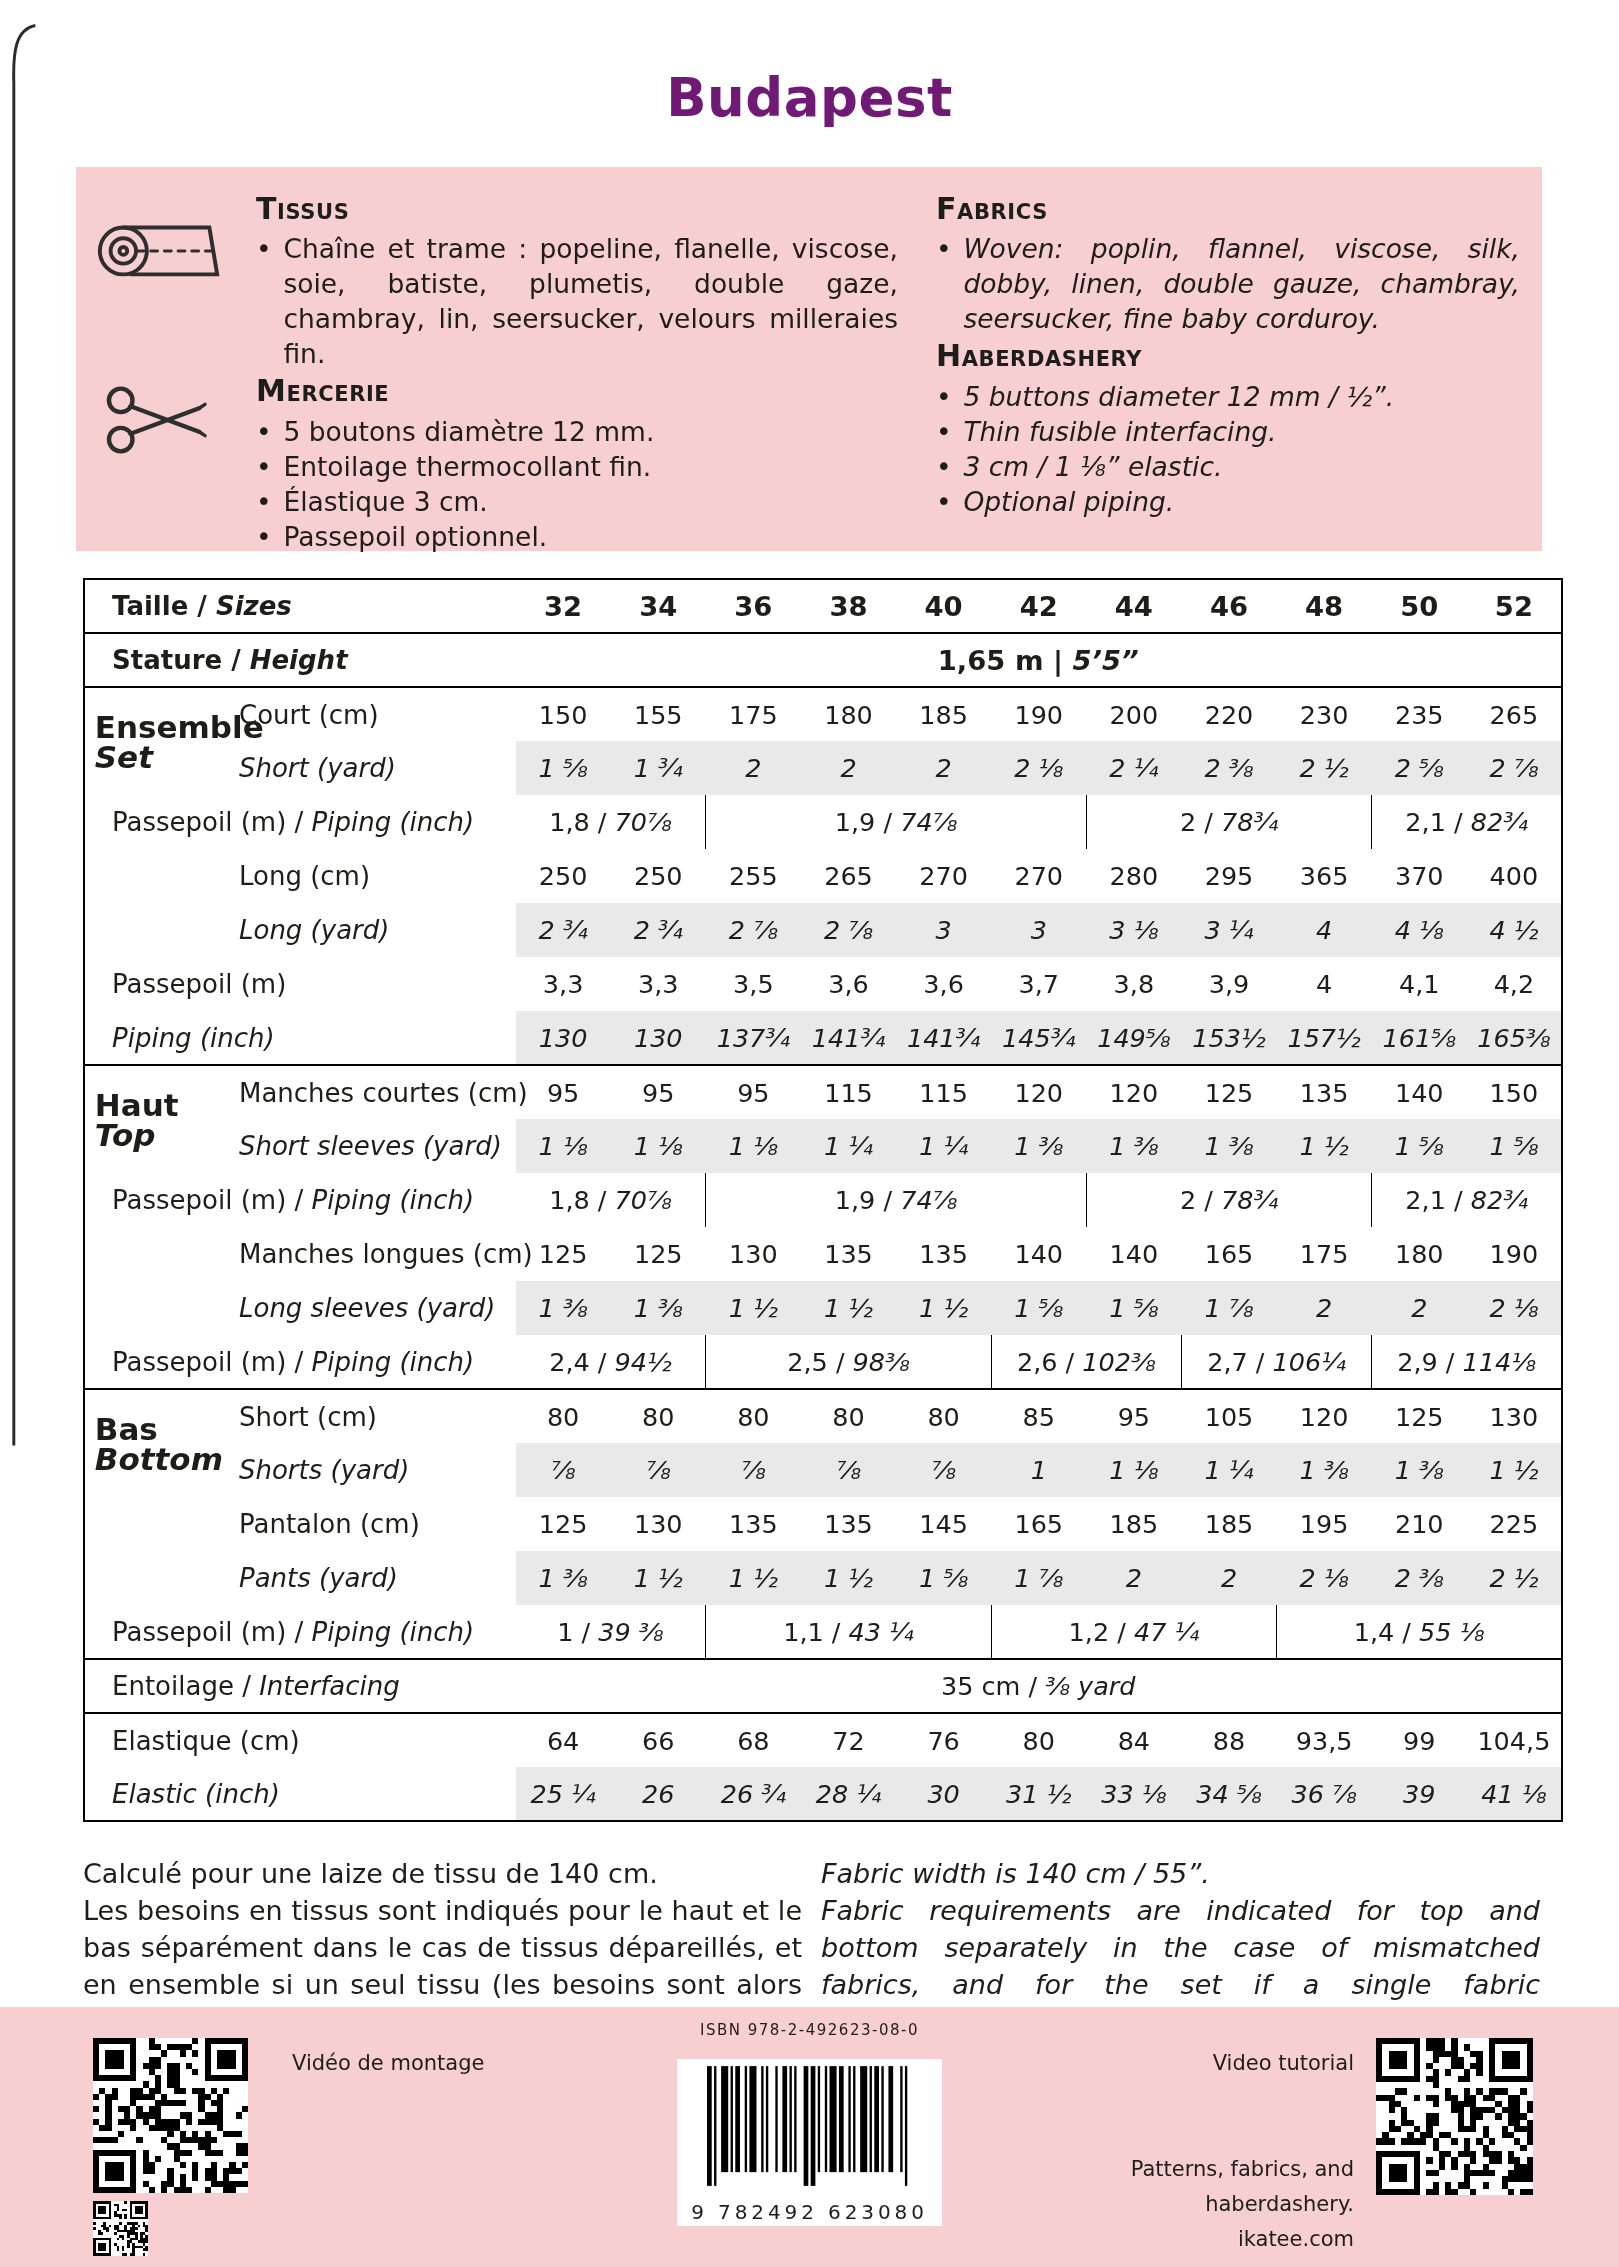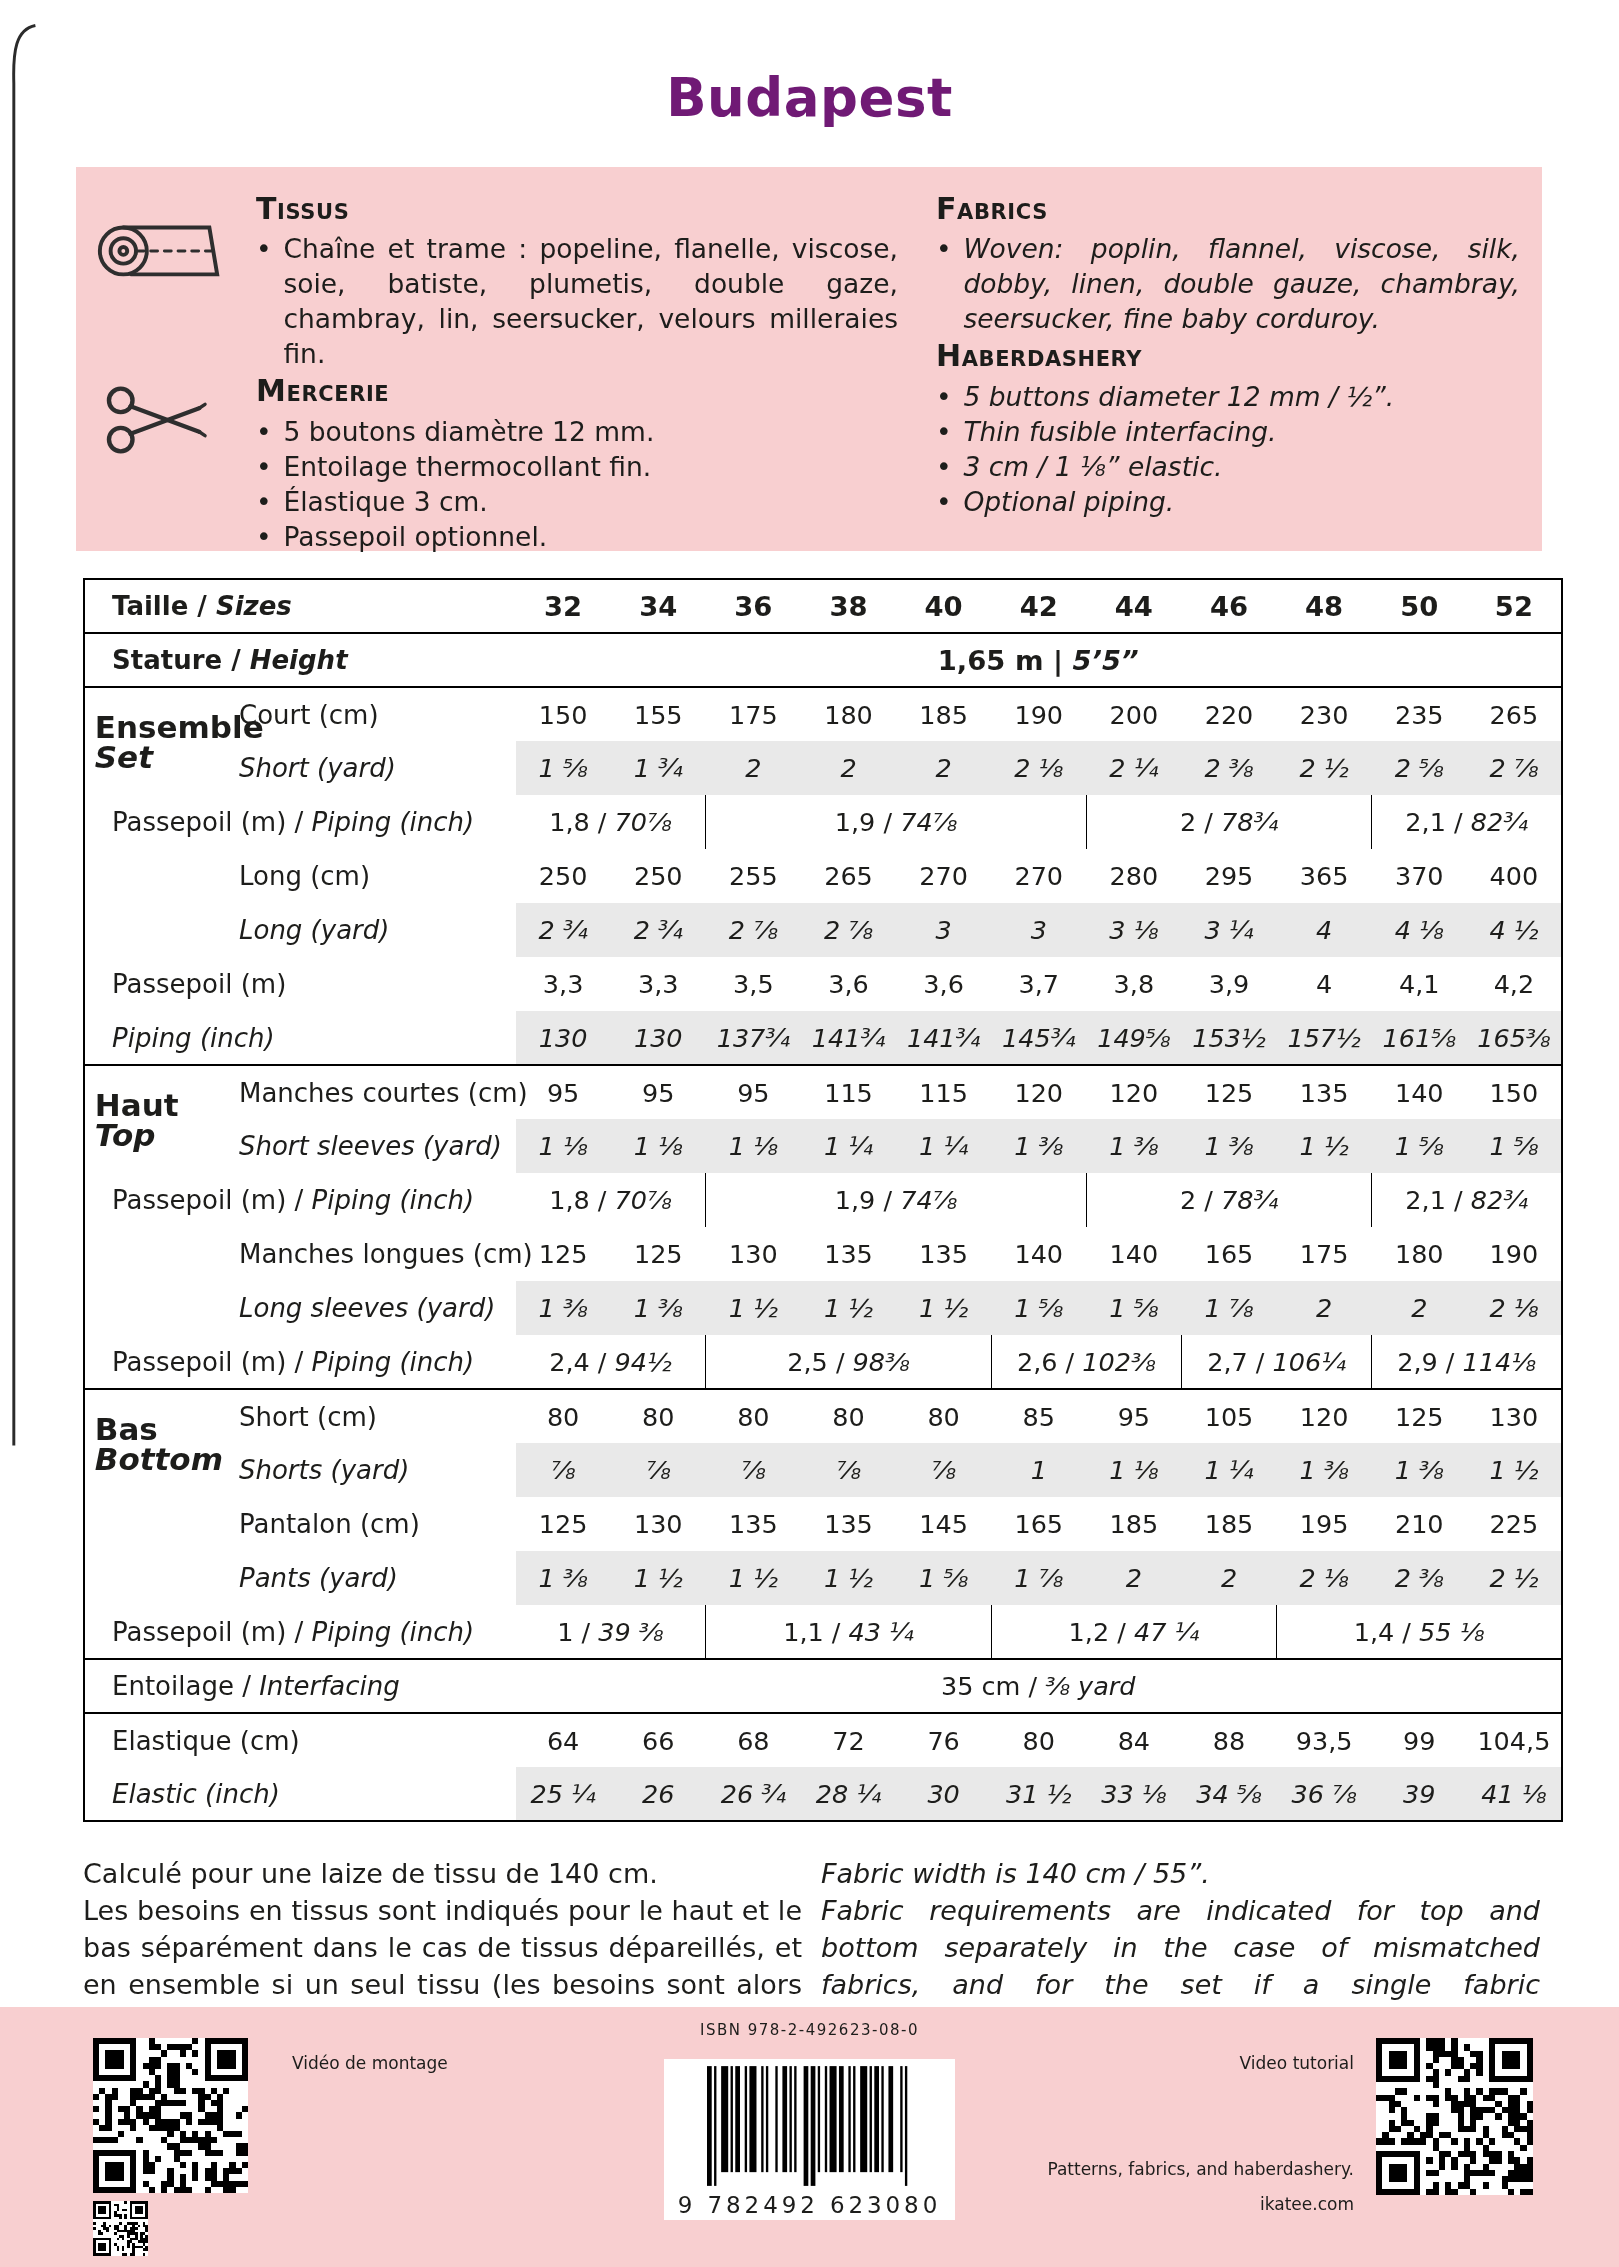--- a/index.html
+++ b/index.html
@@ -44,26 +44,26 @@
   .size-table td.dv{border-left:1.5px solid #000}
 
   
   .notes{position:absolute;left:83px;top:1855px;width:1482px;display:flex;gap:19px}
   .notes .ncol{width:719px;font-size:27px;line-height:37px;text-align:justify}
   .notes .ncol.en{font-style:italic}
 
   
   .footer{position:absolute;left:0;top:2007px;width:1619px;height:260px}
   .footer .qr{position:absolute;line-height:0}
-  .ftext{position:absolute;font-size:17px;line-height:35px}
+  .ftext{position:absolute;font-size:21px;line-height:35px}
   .ftext.right{text-align:right}
   .bc-wrap{position:absolute;left:627px;top:13.7px;width:365px;text-align:center}
   .isbn{font-size:15px;letter-spacing:1.5px;margin-bottom:20px}
   .bc-box{display:inline-block;background:#fff;padding:7.8px 13.7px 2px}
-  .ean{font-size:23px;letter-spacing:3.9px;margin-top:2px}
+  .ean{font-size:20px;letter-spacing:3.9px;margin-top:10px}
   .pink-bg{position:absolute;inset:0}
 </style>
 </head>
 <body>
 
 <div class="page" style="color: rgb(29, 29, 27);">
 
   <svg class="edge-artifact" width="59" height="1470" viewBox="0 0 60 1500">
     <path d="M36,26 C16,30 13,52 14,85 L14,1475" fill="none" stroke="#141414" stroke-width="3" opacity="0.9"></path>
   </svg>

